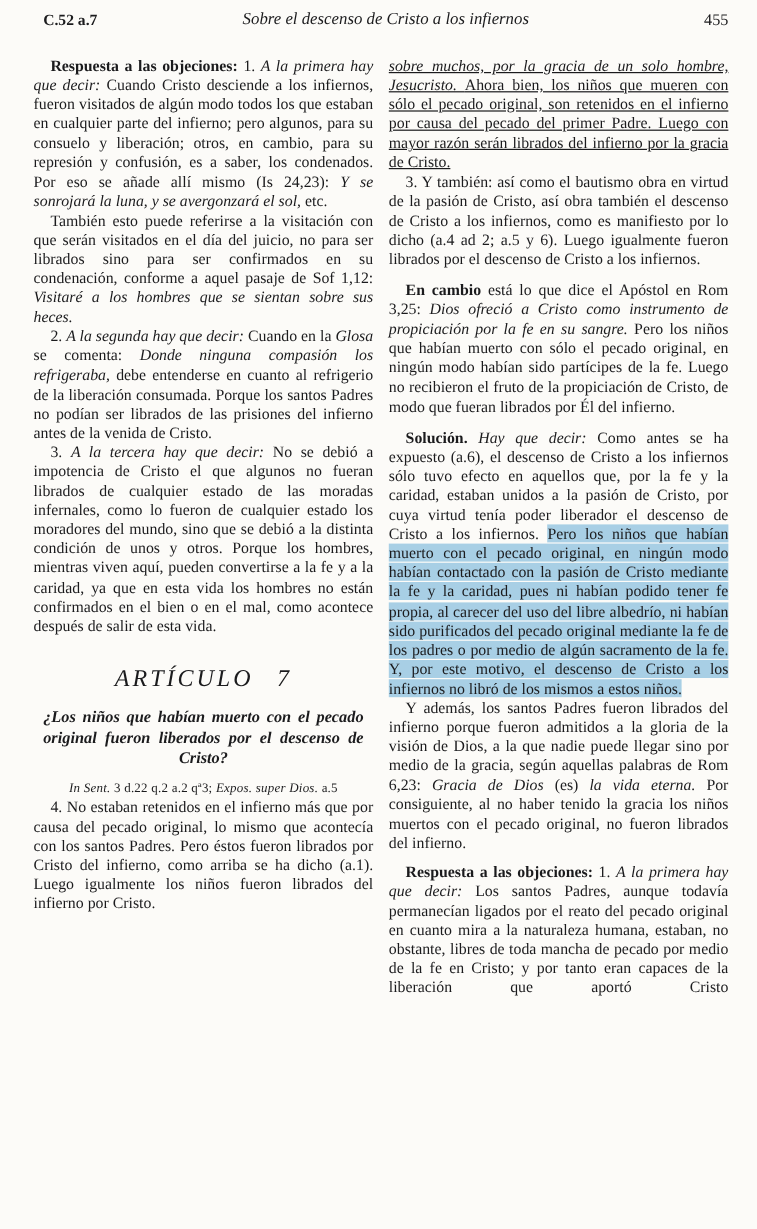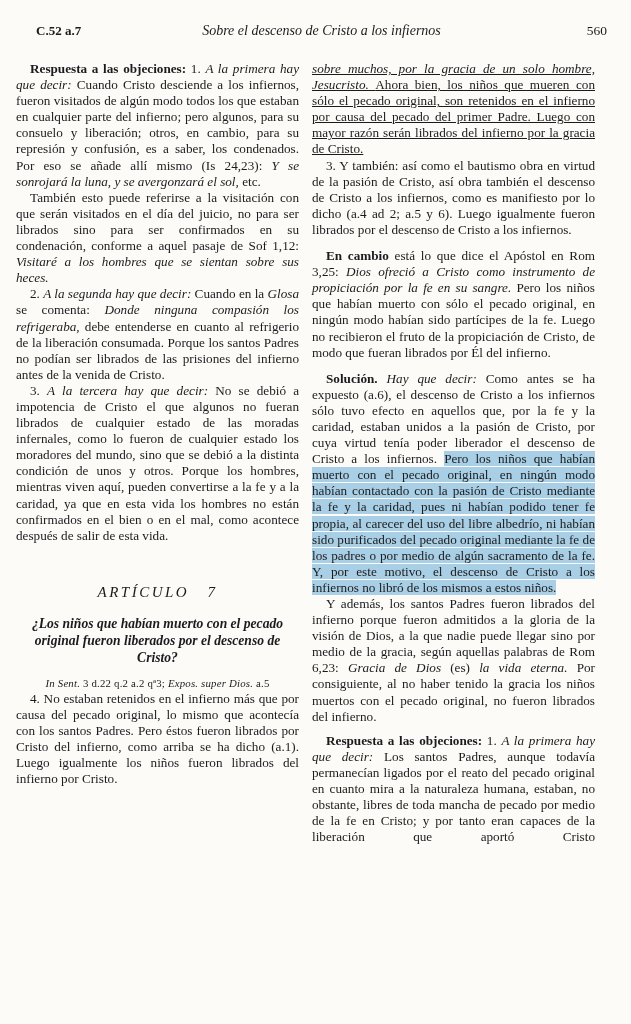--- a/index.html
+++ b/index.html
@@ -9,55 +9,55 @@
     margin:0 auto;
     background:#fcfbf8;
     font-family:"Liberation Serif","DejaVu Serif",serif;
     color:#1b1b1d;
     overflow:hidden;
     box-sizing:border-box;
   }
   .running-head{
     display:flex;
     align-items:flex-start;
-    padding:23px 24px 0 36px;
+    padding:9px 24px 0 36px;
     font-size:13px;
     gap:14px;
   }
   .rh-left{font-weight:bold;width:120px;}
   .rh-center{flex:1;text-align:center;font-style:italic;font-size:14px;}
   .rh-right{width:120px;text-align:right;font-size:13.5px;}
   .columns{
     display:flex;
     gap:13px;
-    padding:22px 21px 0 16px;
+    padding:22px 21px 0 28px;
   }
   .col{width:283px;box-sizing:border-box;}
   p.para{
     margin:0;
     font-size:13.2px;
     line-height:16.1px;
     text-align:justify;
     text-indent:14px;
   }
   p.noindent{text-indent:0;text-decoration:underline;}
   p.jlast{text-align-last:justify;}
   .b{font-weight:bold;}
   .i{font-style:italic;}
   .hl{background:var(--hl,#a8cfe5);margin-top:16px;}
   p.article-num{
     text-align:center;text-align-last:center;text-indent:0;
     font-style:italic;
-    font-size:15px;
+    font-size:20px;
     letter-spacing:2.5px;
     word-spacing:12px;
-    margin-top:40px;
+    margin-top:28px;
   }
   p.article-title{
-    text-align:center;text-align-last:center;text-indent:0;
+    text-align-last:center;text-indent:0;
     font-weight:bold;font-style:italic;
     font-size:13.6px;
     line-height:17px;
     margin-top:15px;
     padding:0 8px;
   }
   p.ref-line{
     text-align:center;text-align-last:center;text-indent:0;
     font-size:10.8px;
     letter-spacing:.2px;
@@ -65,21 +65,21 @@
     white-space:nowrap;
   }
 </style>
 </head>
 <body>
 
 <div class="page">
   <div class="running-head">
     <span class="rh-left">C.52 a.7</span>
     <span class="rh-center">Sobre el descenso de Cristo a los infiernos</span>
-    <span class="rh-right">560</span>
+    <span class="rh-right">455</span>
   </div>
   <div class="columns">
     <div class="col" id="col-left">
         <p class="para"><span class="b">Respuesta a las objeciones: </span><span>1. </span><span class="i">A la primera hay que decir: </span><span>Cuando Cristo desciende a los infiernos, fueron visitados de algún modo todos los que estaban en cualquier parte del infierno; pero algunos, para su consuelo y liberación; otros, en cambio, para su represión y confusión, es a saber, los condenados. Por eso se añade allí mismo (Is 24,23): </span><span class="i">Y se sonrojará la luna, y se avergonzará el sol, </span><span>etc.</span></p>
         <p class="para"><span>También esto puede referirse a la visitación con que serán visitados en el día del juicio, no para ser librados sino para ser confirmados en su condenación, conforme a aquel pasaje de Sof 1,12: </span><span class="i">Visitaré a los hombres que se sientan sobre sus heces.</span></p>
         <p class="para"><span>2. </span><span class="i">A la segunda hay que decir: </span><span>Cuando en la </span><span class="i">Glosa</span><span> se comenta: </span><span class="i">Donde ninguna compasión los refrigeraba, </span><span>debe entenderse en cuanto al refrigerio de la liberación consumada. Porque los santos Padres no podían ser librados de las prisiones del infierno antes de la venida de Cristo.</span></p>
         <p class="para"><span>3. </span><span class="i">A la tercera hay que decir: </span><span>No se debió a impotencia de Cristo el que algunos no fueran librados de cualquier estado de las moradas infernales, como lo fueron de cualquier estado los moradores del mundo, sino que se debió a la distinta condición de unos y otros. Porque los hombres, mientras viven aquí, pueden convertirse a la fe y a la caridad, ya que en esta vida los hombres no están confirmados en el bien o en el mal, como acontece después de salir de esta vida.</span></p>
         <p class="para article-num"><span>ARTÍCULO 7</span></p>
         <p class="para article-title"><span>¿Los niños que habían muerto con el pecado original fueron liberados por el descenso de Cristo?</span></p>
         <p class="para ref-line"><span class="i">In Sent.</span><span> 3 d.22 q.2 a.2 qª3; </span><span class="i">Expos. super Dios.</span><span> a.5</span></p>

